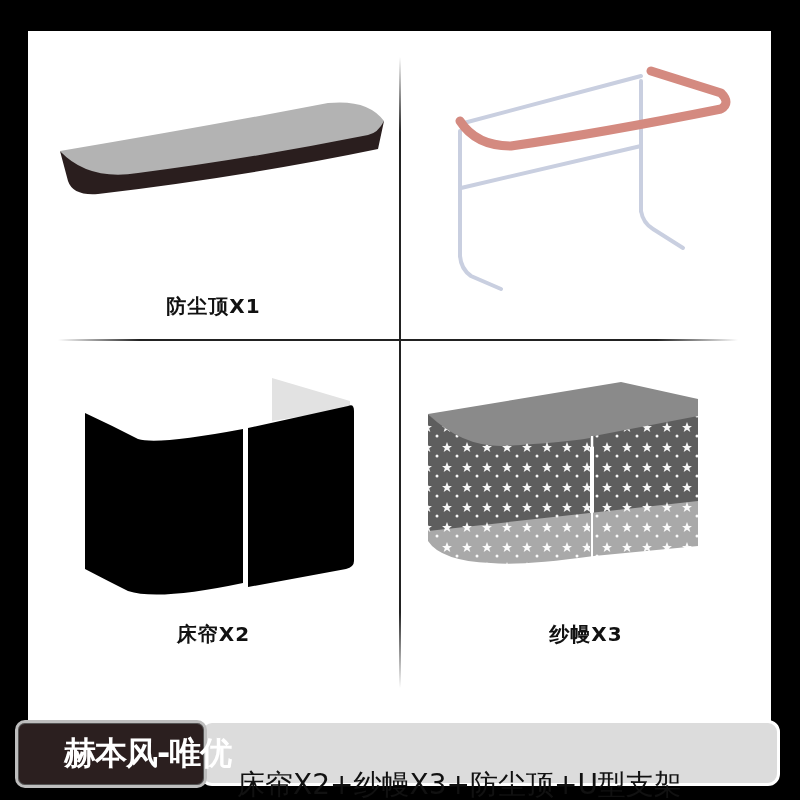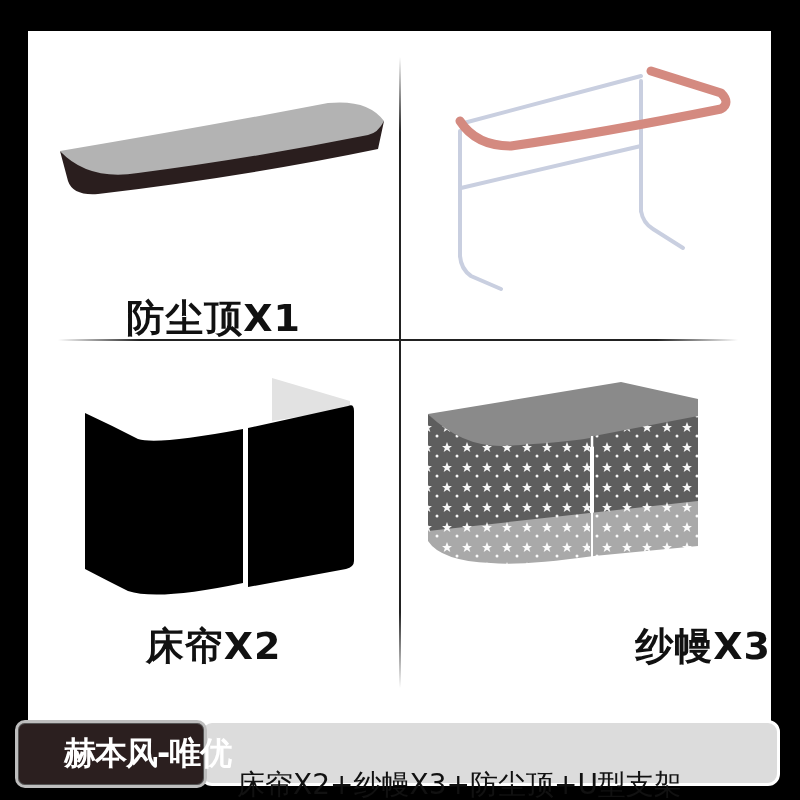--- a/index.html
+++ b/index.html
@@ -5,21 +5,21 @@
   html, body { margin:0; padding:0; }
   body { width:800px; height:800px; background:#000; position:relative; overflow:hidden;
          font-family:"DejaVu Sans", sans-serif; }
   .panel { position:absolute; left:28px; top:31px; width:743px; height:700px; background:#fff; }
   .vline { position:absolute; left:399px; top:57px; width:2px; height:631px;
            background:linear-gradient(to bottom, rgba(0,0,0,0) 0%, #222 12%, #222 88%, rgba(0,0,0,0) 100%); }
   .hline { position:absolute; left:58px; top:339px; width:680px; height:2px;
            background:linear-gradient(to right, rgba(0,0,0,0) 0%, #222 12%, #222 88%, rgba(0,0,0,0) 100%); }
   .cell { position:absolute; }
   .cell svg { position:absolute; }
-  .label { position:absolute; font-weight:bold; font-size:38px; color:#111; white-space:nowrap;
+  .label { position:absolute; font-weight:bold; font-size:20px; color:#111; white-space:nowrap;
            text-align:center; letter-spacing:1px; }
   .bar { position:absolute; left:200px; top:720px; width:580px; height:66px; background:#dcdcdc;
          border:3px solid #fff; border-radius:12px; box-sizing:border-box; }
   .bar-text { position:absolute; left:237px; top:766px; font-size:28px; color:#111; white-space:nowrap; }
   .badge { position:absolute; left:15px; top:720px; width:192px; height:68px; box-sizing:border-box;
            background:#2b1f1f; border:3px solid #bdbdbd; border-radius:10px;
            box-shadow: inset 0 0 0 1px #555; }
   .badge-text { position:absolute; left:28px; top:732px; font-size:32px; font-weight:bold; color:#fff;
                 white-space:nowrap; letter-spacing:-1px;margin-left:36px; }
 </style>
@@ -70,19 +70,19 @@
       </pattern>
     </defs>
     <path d="M27 73 L220 41 L297 58 L297 90 Q200 110 100 110 Q60 110 27 73 Z" fill="#8a8a8a"></path>
     <path d="M27 73 Q60 105 100 105 Q160 102 189 97 L189 190 L27 200 Z" fill="#5e5e5e"></path>
     <path d="M193 95 L297 75 L297 165 L193 180 Z" fill="#5e5e5e"></path>
     <path d="M27 190 L297 160 L297 205 L193 215 Q120 225 90 222 Q40 220 27 200 Z" fill="#a9a9a9"></path>
     <path d="M27 73 Q60 105 100 105 L189 97 L189 240 L27 225 Z" fill="url(#stars)" opacity="0.95"></path>
     <path d="M193 95 L297 75 L297 205 L193 230 Z" fill="url(#stars)" opacity="0.95"></path>
     <line x1="191" y1="95" x2="191" y2="240" stroke="#fff" stroke-width="2"></line>
   </svg>
-  <div class="label" style="left:0;width:370px;top:280px;text-align:right;">纱幔X3</div>
+  <div class="label" style="left:0;width:370px;top:280px;">纱幔X3</div>
 </div>
 
 <div class="bar"></div>
 <div class="bar-text">床帘X2+纱幔X3+防尘顶+U型支架</div>
 <div class="badge"></div>
 <div class="badge-text">赫本风-唯优</div>
 
 </body></html>

